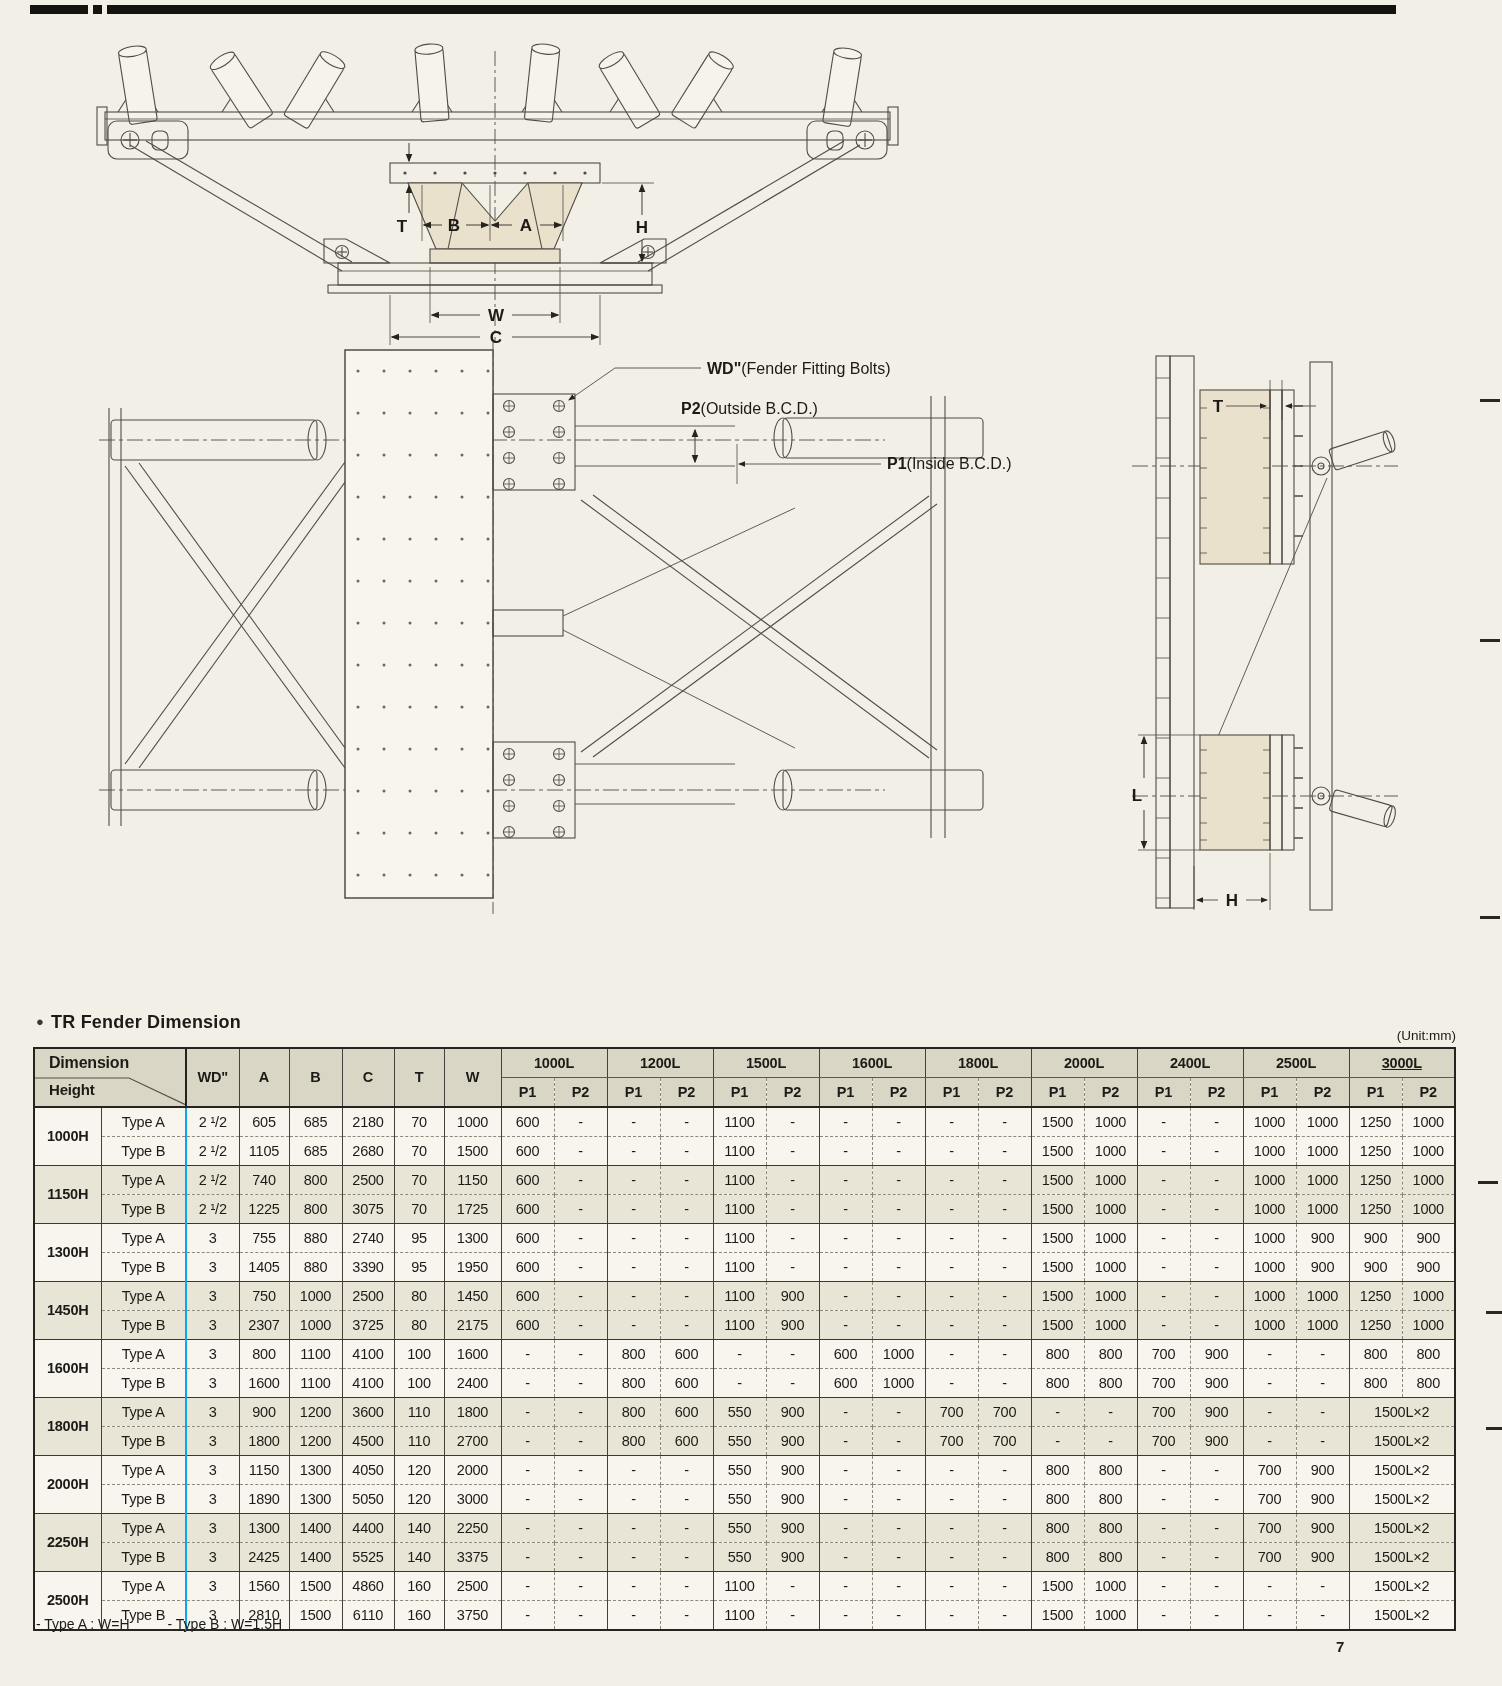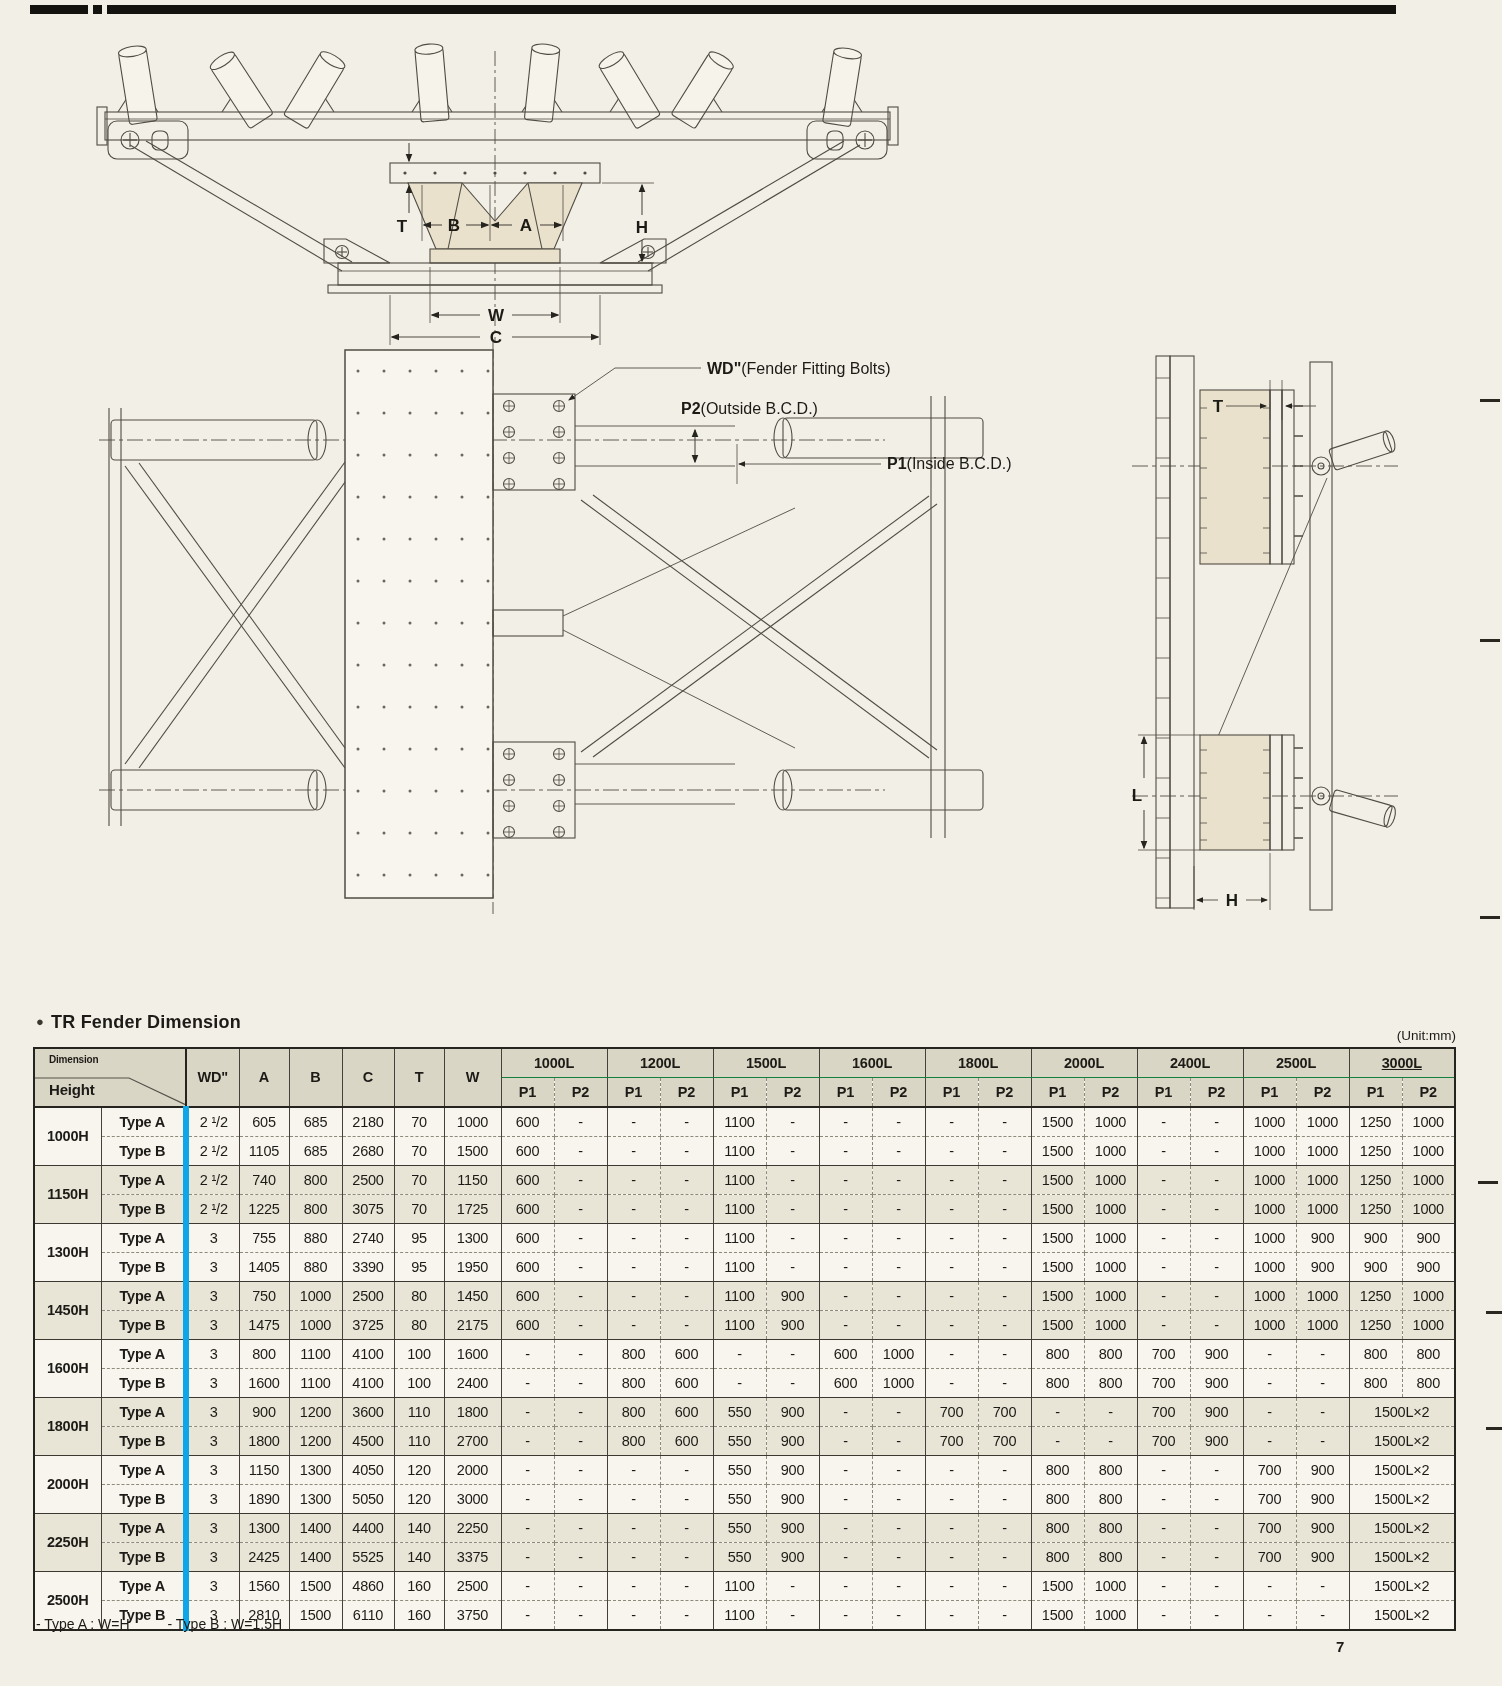--- a/index.html
+++ b/index.html
@@ -16,32 +16,32 @@
   
   .tbl-title{position:absolute;left:36px;top:1012px;font-size:18px;font-weight:bold;letter-spacing:.2px;}
   .tbl-title .bullet{font-size:13px;vertical-align:2px;margin-right:7px;color:#3a372f;}
   .unit{position:absolute;left:1280px;top:1028px;width:176px;text-align:right;font-size:13.5px;}
   #dims-table{position:absolute;left:33px;top:1047px;border-collapse:collapse;table-layout:fixed;
               background:#f7f5ed;border:2px solid #26241f;}
   #dims-table th,#dims-table td{height:28px;padding:0;text-align:center;font-size:14.5px;
               line-height:1;white-space:nowrap;overflow:hidden;letter-spacing:-0.2px;}
   #dims-table thead th{background:#dad6c5;font-weight:bold;}
   th.corner{position:relative;border-right:2px solid #26241f;border-bottom:2px solid #26241f;}
-  th.corner .c-top{position:absolute;left:14px;top:6px;font-size:10px;}
+  th.corner .c-top{position:absolute;left:14px;top:6px;font-size:16px;}
   th.corner .c-bot{position:absolute;left:14px;top:33px;font-size:15px;}
   th.corner svg{position:absolute;left:0;top:0;}
   th.fx{font-size:16px;border-right:1px solid #45413a;border-bottom:2px solid #26241f;}
   th.grp{font-size:15px;border-right:1px solid #45413a;border-bottom:1px solid #15803d;}
   th.grp:last-child{border-right:none;text-decoration:underline;}
   th.sub{font-size:14.5px;border-bottom:2px solid #26241f;}
   th.sub.p1{border-right:1px dashed #8d897b;}
   th.sub.p2{border-right:1px solid #45413a;}
   th.sub.p2:last-child{border-right:none;}
   td.hcell{font-weight:bold;font-size:16px;border-right:1px solid #45413a;}
-  td.tcell{font-weight:bold;font-size:15px;border-right:6px solid #0ea5e9;}
+  td.tcell{font-weight:normal;font-size:15px;border-right:2px solid #0ea5e9;}
   td.fxd{border-right:1px solid #45413a;}
   td.p1{border-right:1px dashed #8d897b;}
   td.p2{border-right:1px solid #45413a;}
   td.p2:last-child,td.merge{border-right:none;}
   tr.rowA td{border-bottom:1px dashed #8d897b;}
   tr.rowB td{border-bottom:1px solid #3b3831;}
   tr.rowA td.hcell{border-bottom:1px solid #3b3831;}
   tr.shade td{background:#e8e5d6;}
   .footnote{position:absolute;left:36px;top:1616px;font-size:14px;}
   .footnote span{margin-right:38px;}
@@ -628,21 +628,21 @@
           <td class="p1">-</td>
           <td class="p2">-</td>
           <td class="p1">1000</td>
           <td class="p2">1000</td>
           <td class="p1">1250</td>
           <td class="p2">1000</td>
         </tr>
         <tr class="shade rowB">
           <td class="tcell">Type B</td>
           <td class="fxd">3</td>
-          <td class="fxd">1475</td>
+          <td class="fxd">2307</td>
           <td class="fxd">1000</td>
           <td class="fxd">3725</td>
           <td class="fxd">80</td>
           <td class="fxd">2175</td>
           <td class="p1">600</td>
           <td class="p2">-</td>
           <td class="p1">-</td>
           <td class="p2">-</td>
           <td class="p1">1100</td>
           <td class="p2">900</td>

